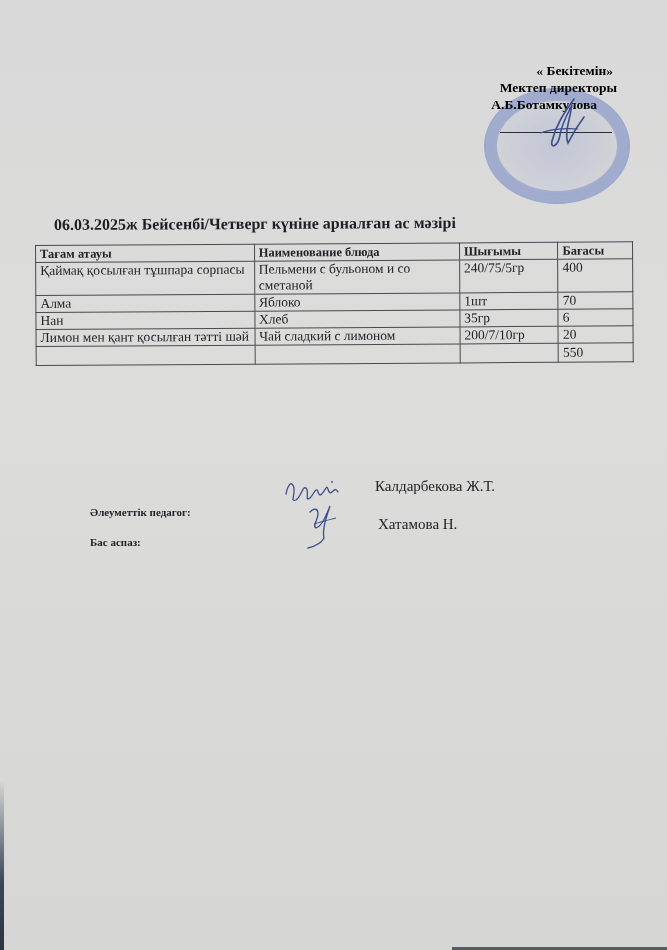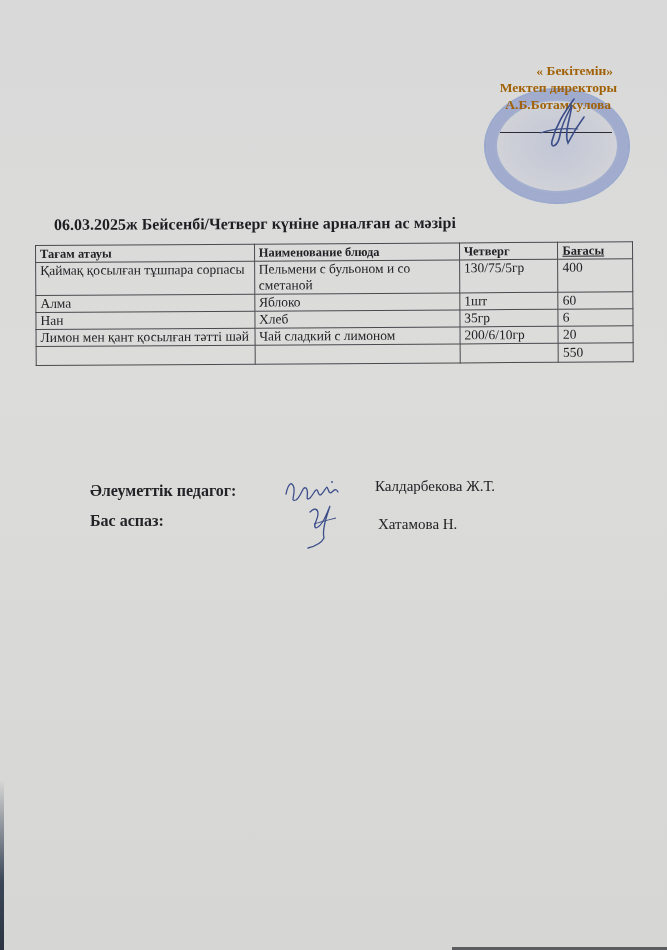--- a/index.html
+++ b/index.html
@@ -30,26 +30,26 @@
 
     
     .approval {
       position: absolute;
       top: 62px;
       right: 50px;
       text-align: right;
       font-weight: bold;
       font-size: 13.5px;
       line-height: 17px;
-      color: #a16207;
+      color: #000000;
     }
     .approval .line { display: block; white-space: nowrap; }
     .approval .l1 { margin-right: 4px; }
     .approval .l2 { }
-    .approval .l3 { margin-right: 6px; }
+    .approval .l3 { margin-right: 20px; }
     .approval-rule {
       position: absolute;
       top: 132px;
       left: 500px;
       width: 112px;
       height: 1px;
       background: #2b2b35;
     }
     .stamp {
       position: absolute;
@@ -106,32 +106,33 @@
     }
     .menu-table th {
       font-weight: bold;
       height: 16px;
       font-size: 12.5px;
     }
     .menu-table td { font-weight: normal; }
     .col-kz { width: 212px; }
     .col-ru { width: 198px; }
     .col-portion { width: 90px; }
-    .col-price { width: 66px; text-decoration: underline; }
+    .col-price { width: 66px; }
     .total-cell { font-weight: bold; }
     .row-total td { height: 18px; vertical-align: middle; }
 
     
     .sig-row {
       position: absolute;
       left: 90px;
-      font-size: 16px;
+      font-size: 11px;
       font-weight: bold;
       color: #232327;
       white-space: nowrap;
+      margin-top: 24px;
     }
     .sig-row.r1 { top: 482px; }
     .sig-row.r2 { top: 512px; text-align: right; }
     .sig-name {
       position: absolute;
       font-size: 15px;
       color: #232327;
       white-space: nowrap;
     }
     .sig-name.n1 { left: 375px; top: 478px; }
@@ -162,47 +163,47 @@
   <path d="M6 38 C18 34, 30 33, 44 34" fill="none" stroke="#3d4f8a" stroke-width="1.2"></path>
 </svg>
 
 <div class="doc-title">06.03.2025ж Бейсенбі/Четверг күніне арналған ас мәзірі</div>
 
 <table class="menu-table">
   <thead>
     <tr>
       <th class="col-kz">Тағам атауы</th>
       <th class="col-ru">Наименование блюда</th>
-      <th class="col-portion">Четверг</th>
+      <th class="col-portion">Шығымы</th>
       <th class="col-price">Бағасы</th>
     </tr>
   </thead>
   <tbody>
     <tr>
       <td>Қаймақ қосылған тұшпара сорпасы</td>
       <td>Пельмени с бульоном и со сметаной</td>
-      <td>130/75/5гр</td>
+      <td>240/75/5гр</td>
       <td>400</td>
     </tr>
     <tr>
       <td>Алма</td>
       <td>Яблоко</td>
       <td>1шт</td>
-      <td>60</td>
+      <td>70</td>
     </tr>
     <tr>
       <td>Нан</td>
       <td>Хлеб</td>
       <td>35гр</td>
       <td>6</td>
     </tr>
     <tr>
       <td>Лимон мен қант қосылған тәтті шәй</td>
       <td>Чай сладкий с лимоном</td>
-      <td>200/6/10гр</td>
+      <td>200/7/10гр</td>
       <td>20</td>
     </tr>
     <tr class="row-total">
       <td></td>
       <td></td>
       <td></td>
       <td class="total-cell">550</td>
     </tr>
   </tbody>
 </table>

